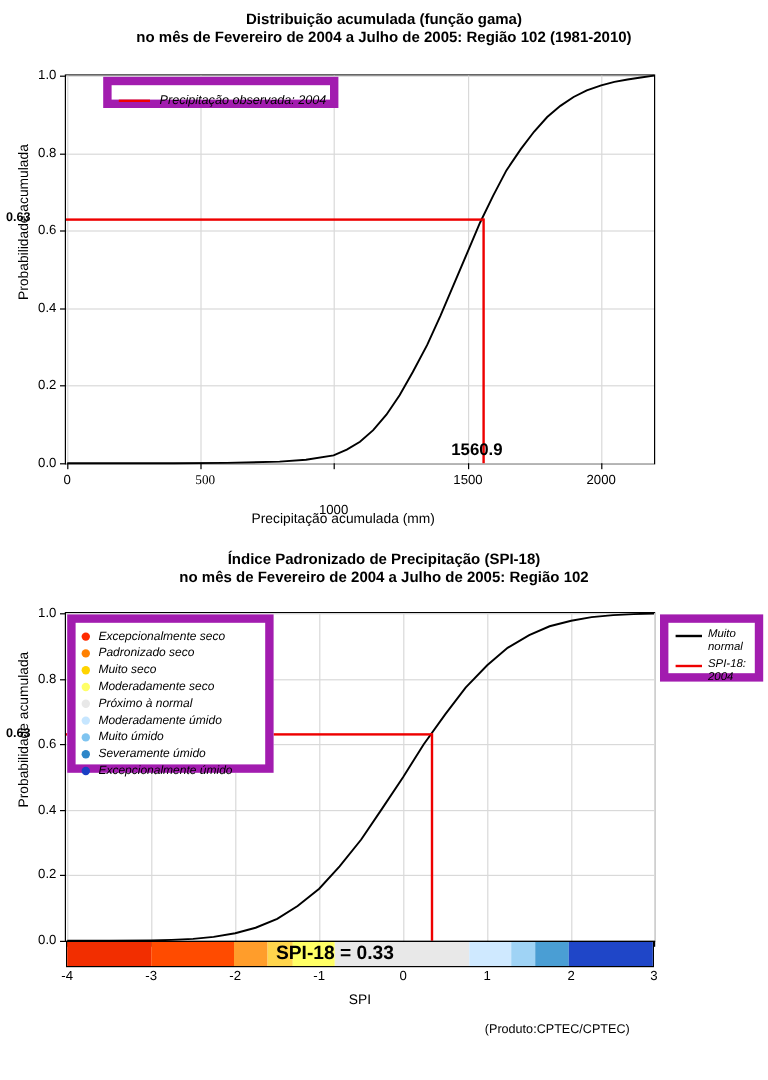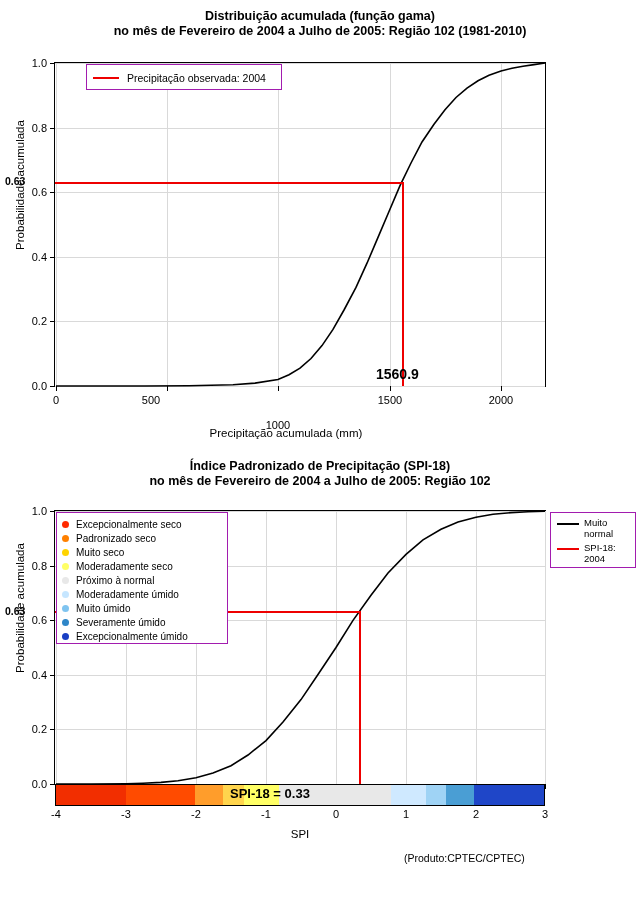--- a/index.html
+++ b/index.html
@@ -124,23 +124,24 @@
   .prob-label {
     position: absolute;
     font-size: 10.5px;
     font-weight: bold;
     color: #000;
     white-space: nowrap;
   }
 
   .legend {
     position: absolute;
-    border: 1px solid #a21caf;
+    border: 7px solid #a21caf;
     background: #ffffff;
     box-sizing: border-box;
+    font-style: italic;
   }
   #legend-top {
     left: 86px;
     top: 64px;
     width: 196px;
     height: 26px;
   }
   #legend-top .lg-row {
     display: flex;
     align-items: center;
@@ -202,21 +203,21 @@
   .colorbar {
     position: absolute;
     display: flex;
     border: 1px solid #000;
     box-sizing: border-box;
   }
   .cb-seg { height: 100%; }
 
   .cb-label {
     position: absolute;
-    font-size: 13px;
+    font-size: 16px;
     font-weight: bold;
     white-space: nowrap;
   }
 
   .credit {
     position: absolute;
     font-size: 10.5px;
     white-space: nowrap;
   }
 </style>
@@ -265,21 +266,21 @@
       <div class="ylabel-txt" style="left:-48px; top:258.4px;">0.2</div>
       <div class="ylabel-txt" style="left:-48px; top:323px;">0.0</div>
 
       <div class="tick tick-x" style="left:1px;"></div>
       <div class="tick tick-x" style="left:112px;"></div>
       <div class="tick tick-x" style="left:223px;"></div>
       <div class="tick tick-x" style="left:335px;"></div>
       <div class="tick tick-x" style="left:446px;"></div>
 
       <div class="xlabel-txt" style="left:1px;   top:331px;">0</div>
-      <div class="xlabel-txt" style="left:96px; top:331px;">500</div>
+      <div class="xlabel-txt" style="left:116px; top:331px;font-family:Liberation Serif, serif;">500</div>
       <div class="xlabel-txt" style="left:223px; top:331px;margin-top:25px;">1000</div>
       <div class="xlabel-txt" style="left:335px; top:331px;">1500</div>
       <div class="xlabel-txt" style="left:446px; top:331px;">2000</div>
 
       <svg class="curve-svg" width="490" height="323" viewBox="0 0 490 323">
         <polyline fill="none" stroke="#000000" stroke-width="1.6" points="1,323 45,323 90,323 134,322.7 178,321.7 200,320.1 223,316.5 234,311.7 245,305.2 256,295.5 267,282.6 278,266.4 289,247.0 301,224.4 312,200.2 323,174.4 334,148.5 345,122.6 356,100.0 367,79.0 379,61.3 390,46.8 401,34.5 412,25.2 423,17.8 434,12.3 446,8.1 457,5.2 468,3.2 479,1.6 490,0"></polyline>
       </svg>
 
       <div class="marker-line marker-h" style="left:0px; top:118.6px; width:348px;"></div>
       <div class="marker-line marker-v" style="left:347px; top:118.6px; height:204.4px;"></div>

